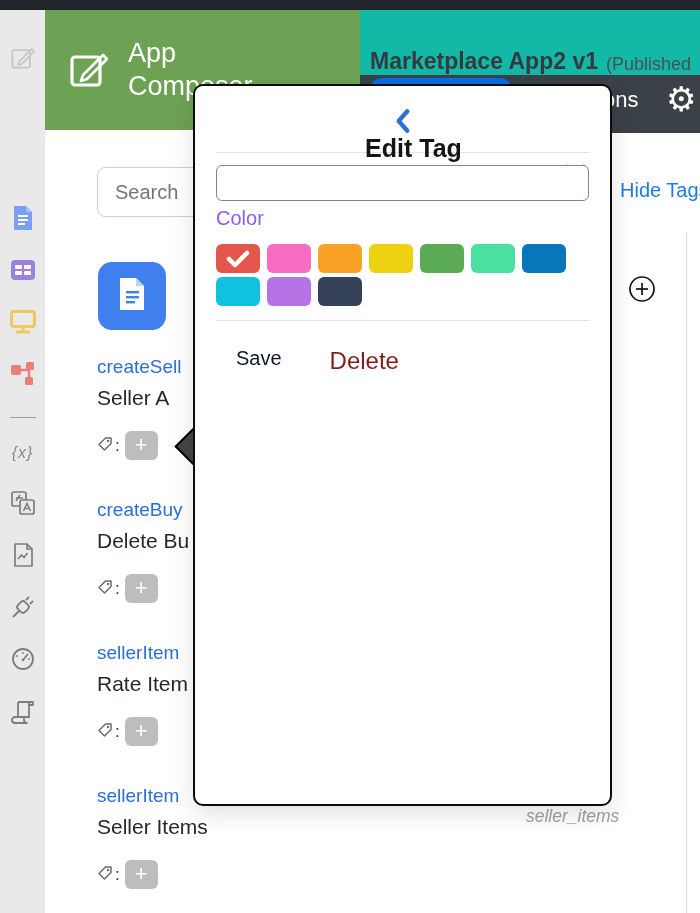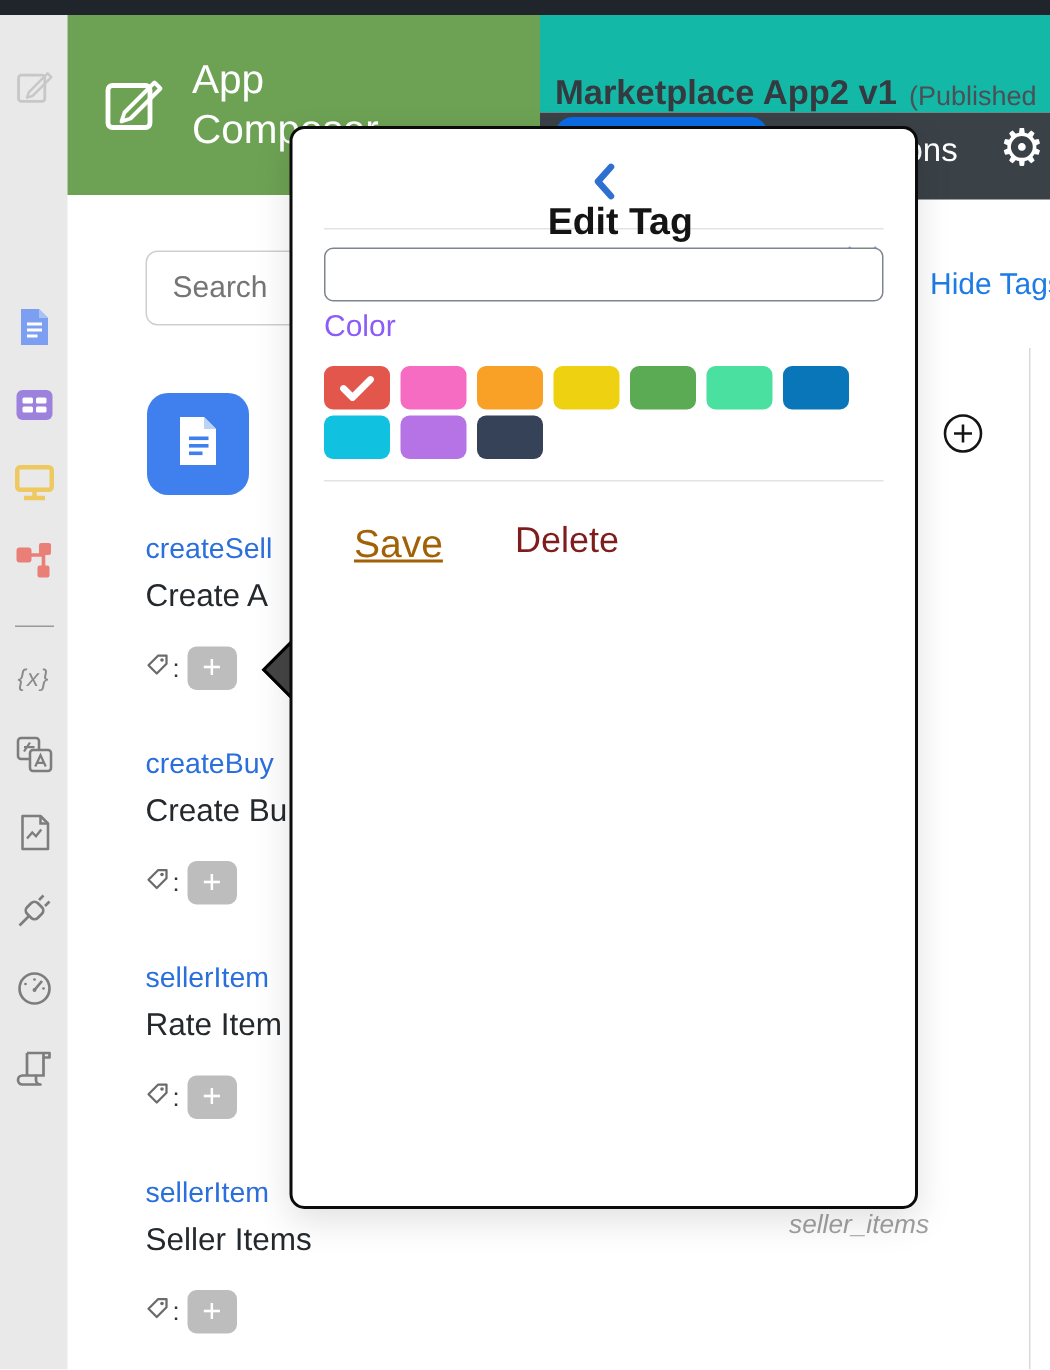--- a/index.html
+++ b/index.html
@@ -69,21 +69,21 @@
   .m-back { cursor:pointer; display:flex; align-items:center; }
   .m-close { margin-left:auto; cursor:pointer; display:flex; align-items:center; }
   .m-hr { border:none; border-top:1px solid #e3e3e3; margin-top:14px; }
   .m-label { font-size:20px; color:#71767b; margin-top:18px; }
   .m-input { width:100%; height:36px; margin-top:12px; border:1px solid #7e858c; border-radius:6px;
     padding:0 10px; font-size:18px; font-family:"Liberation Sans", sans-serif; }
   .m-label2 { font-size:20px; color:#8b5cf6; margin-top:6px; }
   .swatches { display:flex; flex-wrap:wrap; gap:4px 7px; margin-top:14px; width:360px; }
   .swatch { width:44px; height:29px; border-radius:6px; display:flex; align-items:center; justify-content:center; cursor:pointer; }
   .m-actions { display:flex; margin-top:26px; margin-left:20px; gap:48px; }
-  .m-save { font-size:26px; color:#a16207; cursor:pointer;text-decoration:underline; }
+  .m-save { font-size:20px; color:#0f172a; cursor:pointer; }
   .m-delete { font-size:24px; color:#7f1d1d; cursor:pointer; }
 </style>
 </head>
 <body>
 
 <div class="stage">
 
   <div class="top-strip"></div>
 
   <aside class="sidebar">
@@ -216,33 +216,33 @@
         <line x1="15" y1="9" x2="15" y2="21" stroke="#141414" stroke-width="1.7"></line>
         <line x1="9" y1="15" x2="21" y2="15" stroke="#141414" stroke-width="1.7"></line>
       </svg>
   </span>
 
   <div class="v-line"></div>
 
   <div class="model-list">
     <div class="model-item">
       <span class="mi-link">createSell</span>
-      <div class="mi-desc">Create A</div>
+      <div class="mi-desc">Seller A</div>
       <div class="tag-row">
         <span><svg width="16" height="16" viewBox="0 0 16 16">
               <path d="M2 8.5 L8.5 2 H14 V7.5 L7.5 14 Z" fill="none" stroke="#6b6b6b" stroke-width="1.5" stroke-linejoin="round"></path>
               <circle cx="11" cy="5" r="1.2" fill="#6b6b6b"></circle>
             </svg></span>
         <span class="tag-colon">:</span>
         <div class="plus-btn">+</div>
       </div>
     </div>
     <div class="model-item">
       <span class="mi-link">createBuy</span>
-      <div class="mi-desc">Create Bu</div>
+      <div class="mi-desc">Delete Bu</div>
       <div class="tag-row">
         <span><svg width="16" height="16" viewBox="0 0 16 16">
               <path d="M2 8.5 L8.5 2 H14 V7.5 L7.5 14 Z" fill="none" stroke="#6b6b6b" stroke-width="1.5" stroke-linejoin="round"></path>
               <circle cx="11" cy="5" r="1.2" fill="#6b6b6b"></circle>
             </svg></span>
         <span class="tag-colon">:</span>
         <div class="plus-btn">+</div>
       </div>
     </div>
     <div class="model-item">

